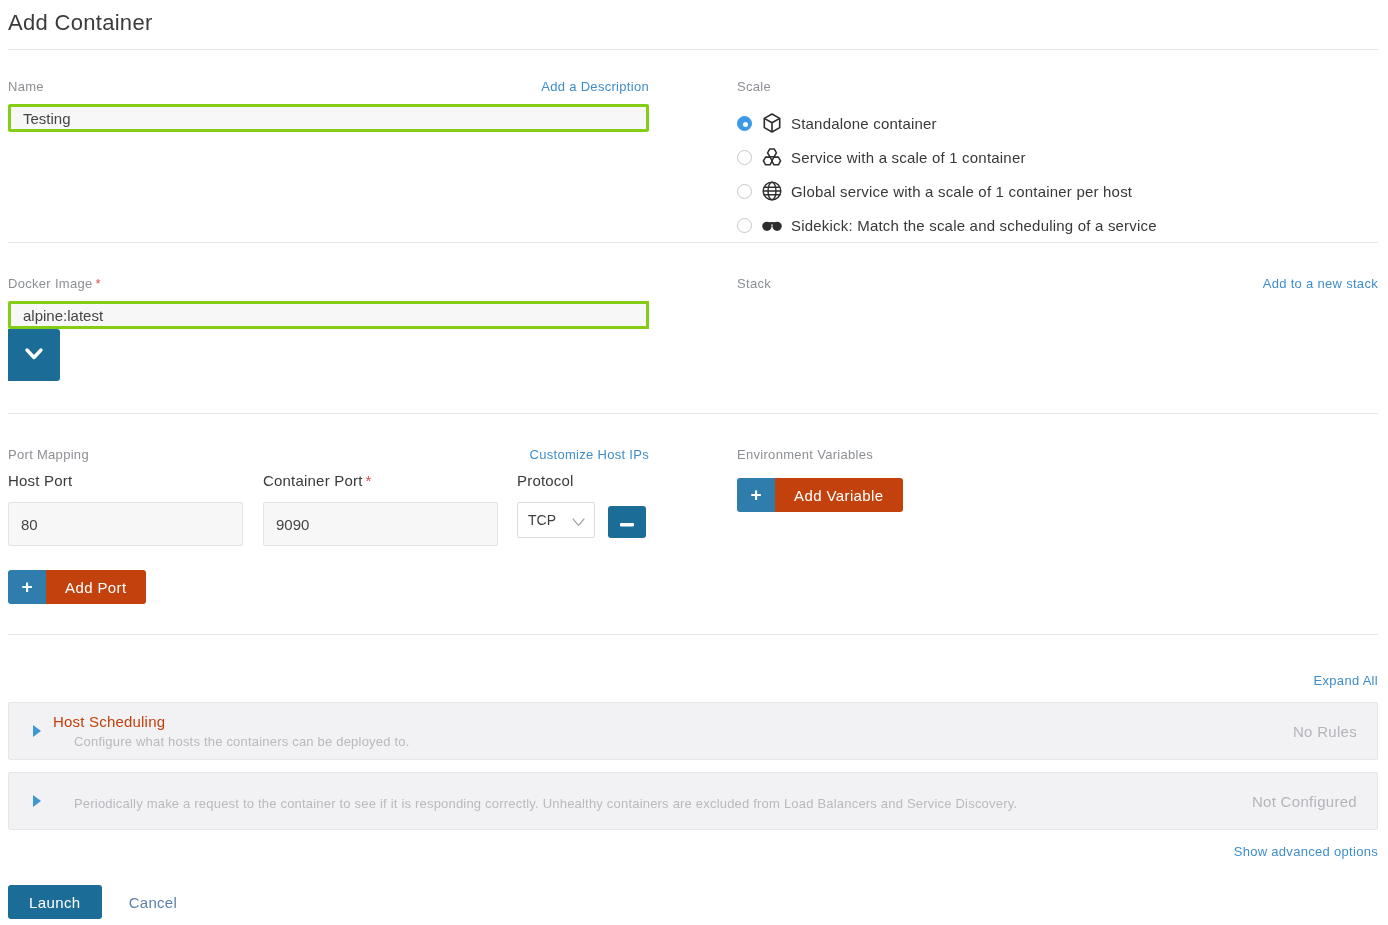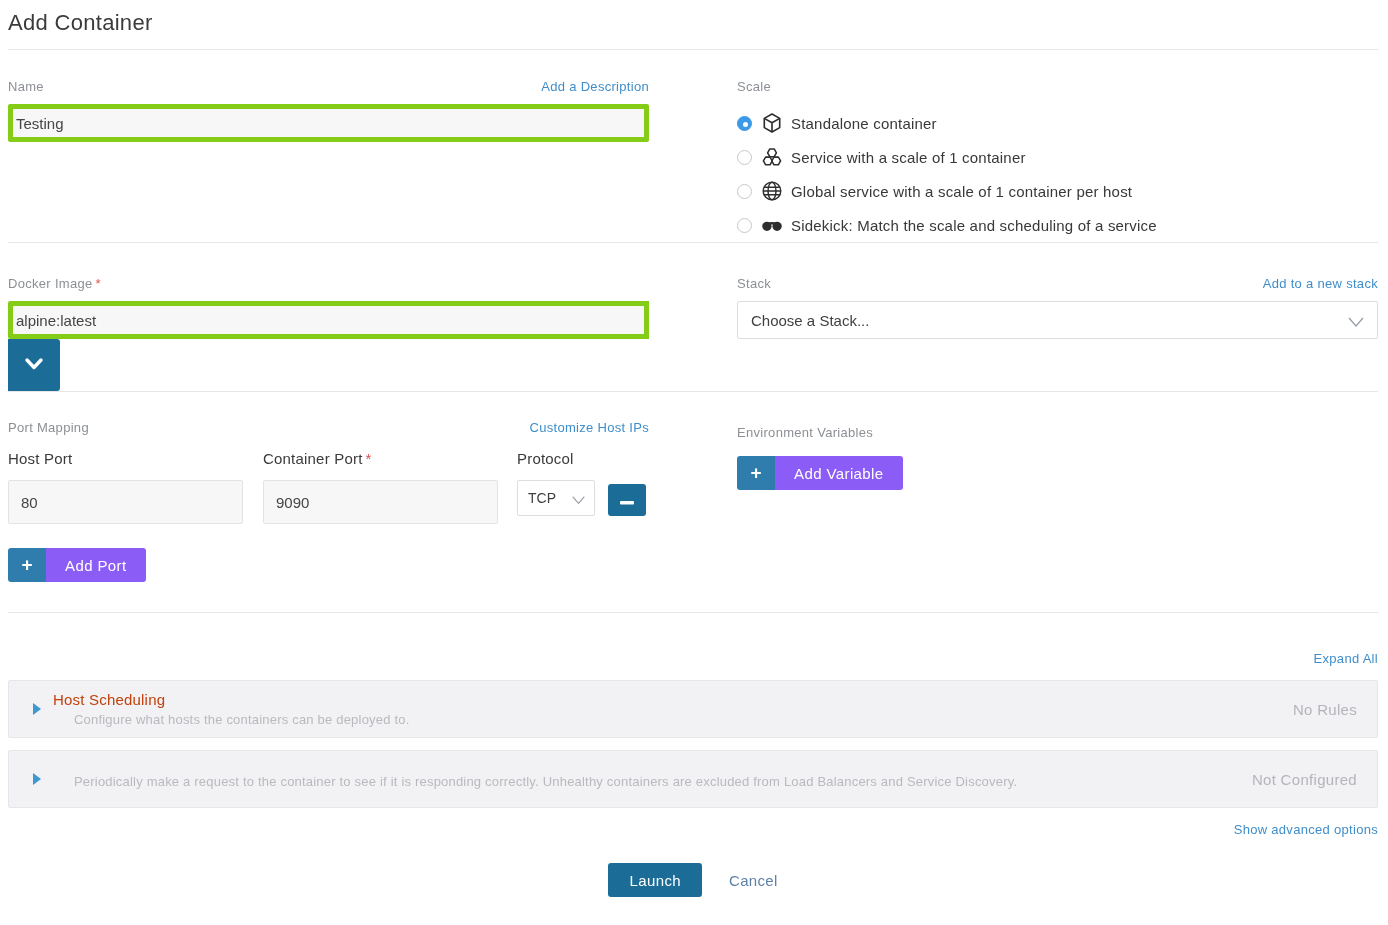--- a/index.html
+++ b/index.html
@@ -14,83 +14,83 @@
 
   .grid-2 { display: grid; grid-template-columns: 1fr 1fr; column-gap: 88px; }
 
   .label-row { display: flex; justify-content: space-between; align-items: flex-end; height: 20px; }
   .section-label { font-size: 13px; color: #8c9095; letter-spacing: .3px; }
   .req { color: #d9534f; margin-left: 3px; }
   a.link { font-size: 13px; color: #3f8ecb; text-decoration: none; letter-spacing: .3px; cursor: pointer; }
 
   
   .row1 { margin-top: 24px; }
-  .text-input { display: block; width: 100%; height: 38px; margin-top: 10px;
-    background: #f7f7f8; border: 5px solid #84cc16; border-radius: 2px;
-    font-family: "Liberation Sans", sans-serif; font-size: 15px; color: #454545; padding: 0 3px; outline: none; }
+  .text-input { display: block; width: 100%; height: 28px; margin-top: 10px;
+    background: #f7f7f8; border: 3px solid #84cc16; border-radius: 2px;
+    font-family: "Liberation Sans", sans-serif; font-size: 15px; color: #454545; padding: 0 12px; outline: none; }
 
   .radio-list { margin-top: 12px; }
   .radio-option { display: flex; align-items: center; height: 34px; cursor: pointer; }
   .radio-circle { width: 15px; height: 15px; border-radius: 50%; border: 1px solid #c7c7ce; background: #fff;
     flex: 0 0 15px; position: relative; }
   .radio-circle.selected { background: #3b99e8; border-color: #3b99e8; }
   .radio-circle.selected::after { content: ""; position: absolute; left: 5px; top: 5px; width: 5px; height: 5px;
     border-radius: 50%; background: #fff; }
   .opt-icon { width: 22px; height: 22px; margin: 0 8px 0 9px; flex: 0 0 22px; }
   .opt-icon svg { display: block; width: 22px; height: 22px; }
   .radio-label { font-size: 15px; color: #383838; letter-spacing: .2px; }
 
   
-  .row2 { margin-top: 28px; }
+  .row2 { margin-top: 28px; margin-bottom: 32px; }
   .input-group { display: flex; margin-top: 10px; flex-direction: column; }
   .input-group .text-input { margin-top: 0; border-radius: 2px 0 0 2px; }
   .dd-btn { width: 52px; height: 38px; background: #1b6d98; border: none; border-radius: 0 3px 3px 0;
     display: flex; align-items: center; justify-content: center; cursor: pointer; flex: 0 0 52px; }
   .select-box { position: relative; height: 38px; margin-top: 10px; background: #fff;
     border: 1px solid #dcdce1; border-radius: 2px; display: flex; align-items: center;
     font-size: 15px; color: #3f3f3f; padding: 0 13px; cursor: pointer; }
   .select-box .chev { position: absolute; right: 12px; top: 12px; }
 
   
   .row3 { margin-top: 28px; margin-bottom: 30px; }
-  .ports-head { display: flex; justify-content: space-between; align-items: flex-start; height: 20px; }
+  .ports-head { display: flex; justify-content: space-between; align-items: flex-end; height: 20px; }
   .ports-cols { display: flex; margin-top: 10px; }
   .pc1 { width: 235px; margin-right: 20px; }
   .pc2 { width: 235px; margin-right: 19px; }
   .pc3 { width: 78px; margin-right: 13px; }
   .col-title { font-size: 15px; color: #3a3a3a; letter-spacing: .2px; height: 24px; }
   .port-input { width: 100%; height: 44px; margin-top: 6px; background: #f7f7f8; border: 1px solid #e3e3e7;
     border-radius: 2px; font-family: "Liberation Sans", sans-serif; font-size: 15px; color: #454545; padding: 0 12px; outline: none; }
   .proto-select { height: 36px; margin-top: 6px; padding: 0 10px; font-size: 14px; }
   .minus-btn { width: 38px; height: 32px; margin-top: 34px; background: #1b6d98; border: none; border-radius: 3px;
     display: flex; align-items: center; justify-content: center; cursor: pointer; }
 
   .add-btn { display: inline-flex; align-items: stretch; height: 34px; border: none; padding: 0; background: none;
     border-radius: 3px; overflow: hidden; cursor: pointer; margin-top: 24px; }
   .add-btn .plus { width: 38px; background: #2f7dad; color: #fff; display: flex; align-items: center;
     justify-content: center; font-size: 19px; font-weight: 700; }
-  .add-btn .btn-text { background: #8b5cf6; color: #fff; display: flex; align-items: center;
+  .add-btn .btn-text { background: #c2410c; color: #fff; display: flex; align-items: center;
     padding: 0 19px; font-size: 15px; letter-spacing: .4px; font-family: "Liberation Sans", sans-serif; }
   .env-add { margin-top: 16px; }
 
   
   .expand-row { display: flex; justify-content: flex-end; margin-top: 38px; height: 17px; }
   .accordion { margin-top: 12px; background: #f2f2f4; border: 1px solid #e6e6ea; border-radius: 2px;
     height: 58px; display: flex; align-items: center; padding: 0 20px 0 0; cursor: pointer; }
   .caret { width: 0; height: 0; border-top: 6px solid transparent; border-bottom: 6px solid transparent;
     border-left: 8px solid #3d98d3; margin: 0 12px 0 24px; flex: 0 0 8px; }
   .acc-texts { flex: 1 1 auto; min-width: 0; }
   .acc-title { font-size: 15px; color: #c2410c; letter-spacing: .2px; }
   .acc-desc { font-size: 13px; color: #b9b9bf; margin-top: 4px; letter-spacing: .2px;
     white-space: nowrap; overflow: hidden; text-overflow: ellipsis; margin-left: 21px; }
   .acc-status { font-size: 15px; color: #b4b4bb; margin-left: 20px; white-space: nowrap; letter-spacing: .3px; }
 
   .advanced-row { display: flex; justify-content: flex-end; margin-top: 14px; height: 17px; }
 
-  .footer-actions { display: flex; justify-content: center; align-items: center; margin-top: 24px; gap: 27px; }
+  .footer-actions { display: flex; align-items: center; margin-top: 24px; gap: 27px; }
   .launch-btn { background: #1b6d98; color: #fff; border: none; border-radius: 3px; height: 34px; padding: 0 21px;
     font-size: 15px; letter-spacing: .4px; font-family: "Liberation Sans", sans-serif; cursor: pointer; }
   .cancel-link { font-size: 15px; color: #5c80aa; text-decoration: none; cursor: pointer; letter-spacing: .3px; }
 </style>
 </head>
 <body>
 
 <div class="page">
 
   <h1 class="page-title">Add Container</h1>
@@ -178,28 +178,20 @@
               </svg>
           </span>
         </button>
       </div>
     </div>
 
     <div>
       <div class="label-row">
         <span class="section-label">Stack</span>
         <a class="link">Add to a new stack</a>
-      </div>
-      <div class="select-box">
-        <span>Choose a Stack...</span>
-        <span class="chev">
-          <svg width="18" height="12" viewBox="0 0 18 12" fill="none" stroke="#9aa0a6" stroke-width="1.4">
-              <path d="M2 2 L9 10 L16 2"></path>
-            </svg>
-        </span>
       </div>
     </div>
   </div>
 
   <hr class="divider">
 
   <div class="grid-2 row3">
     <div>
       <div class="ports-head">
         <span class="section-label">Port Mapping</span>

